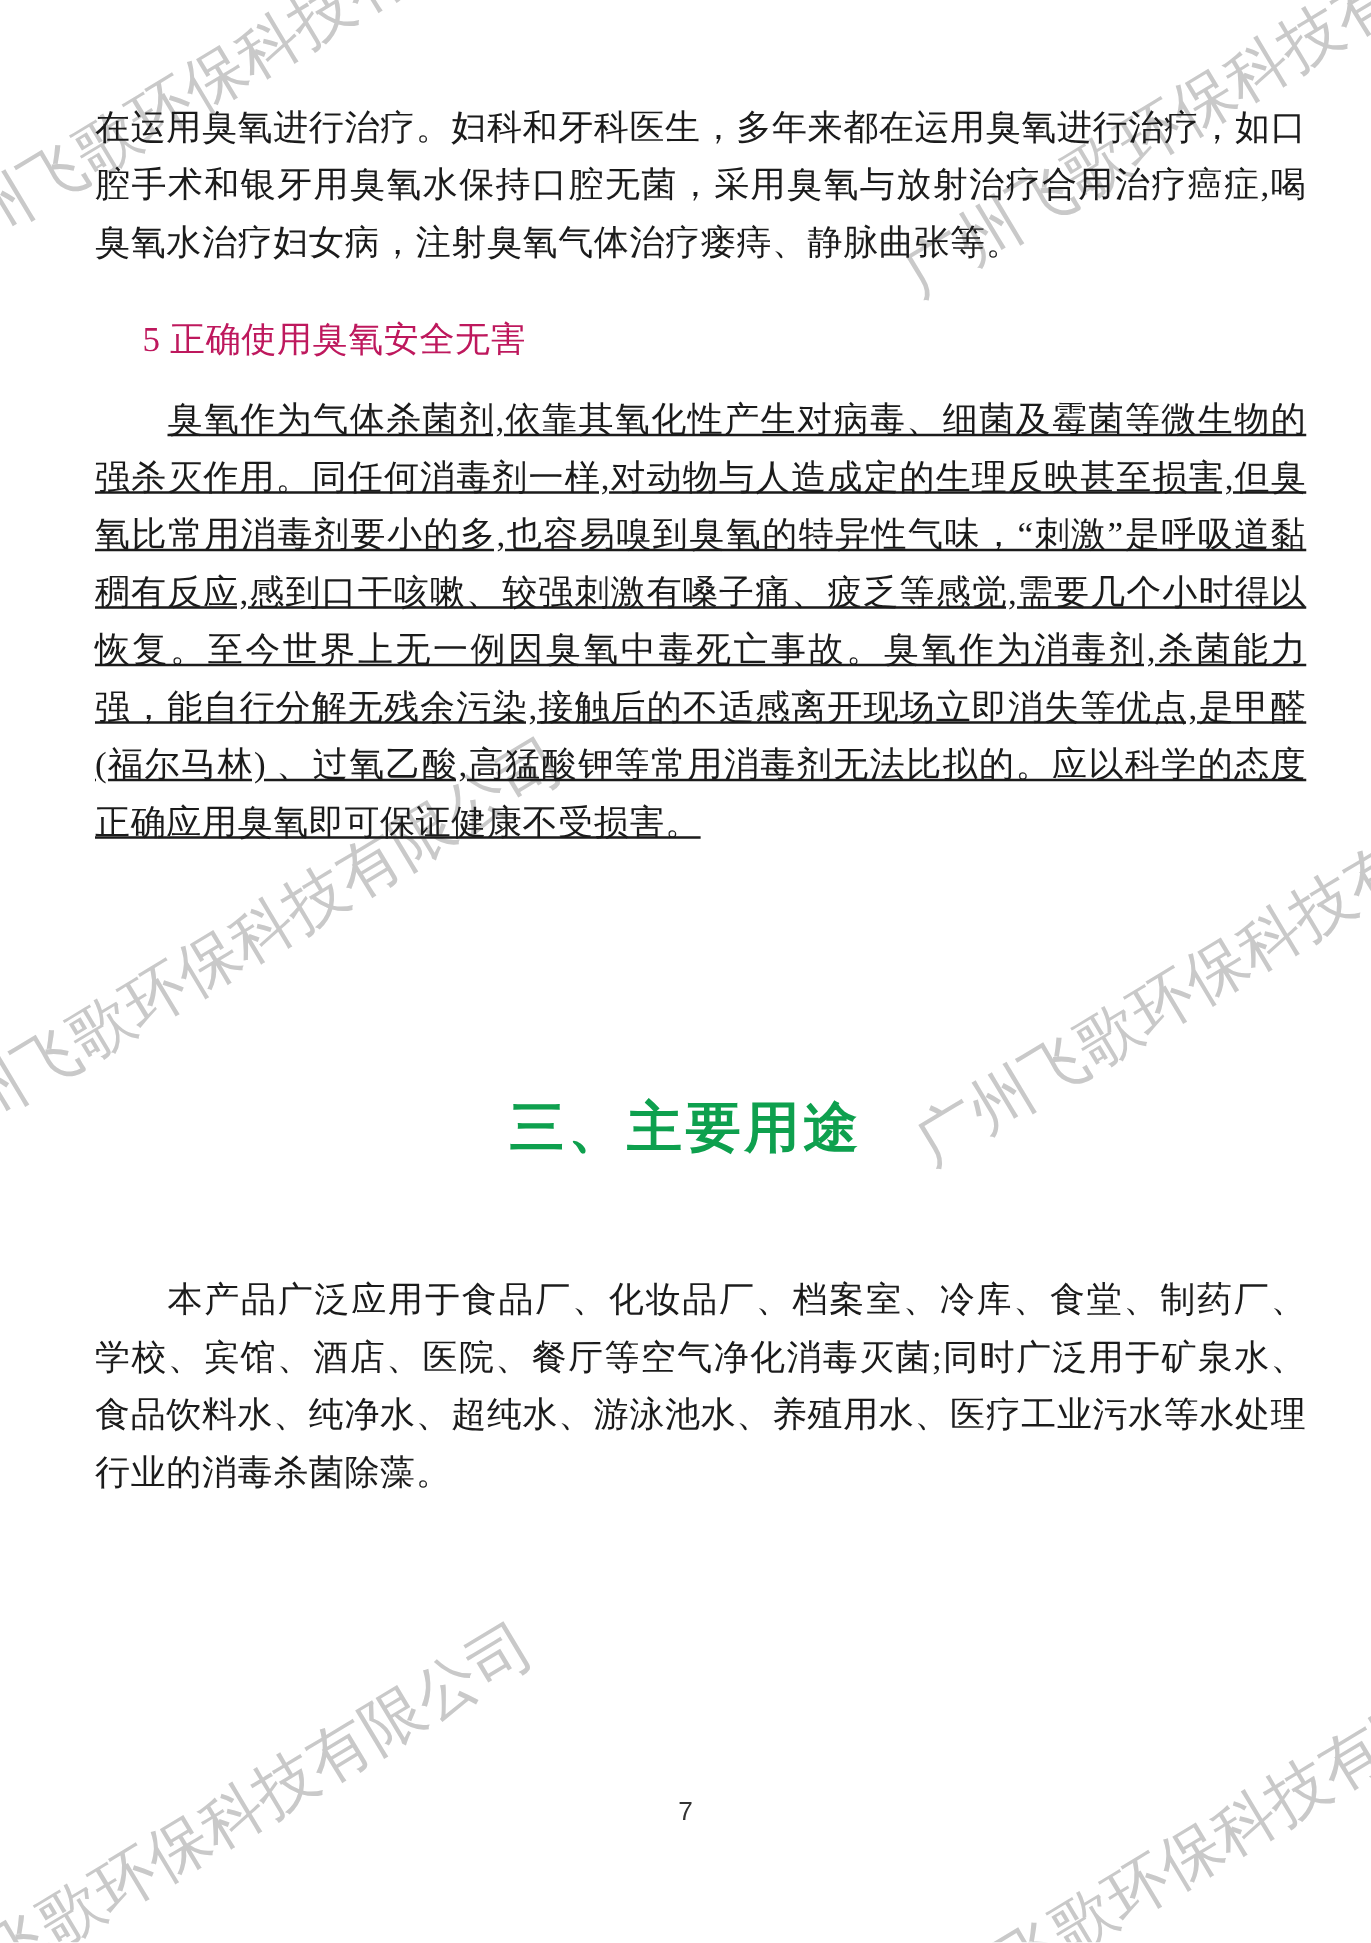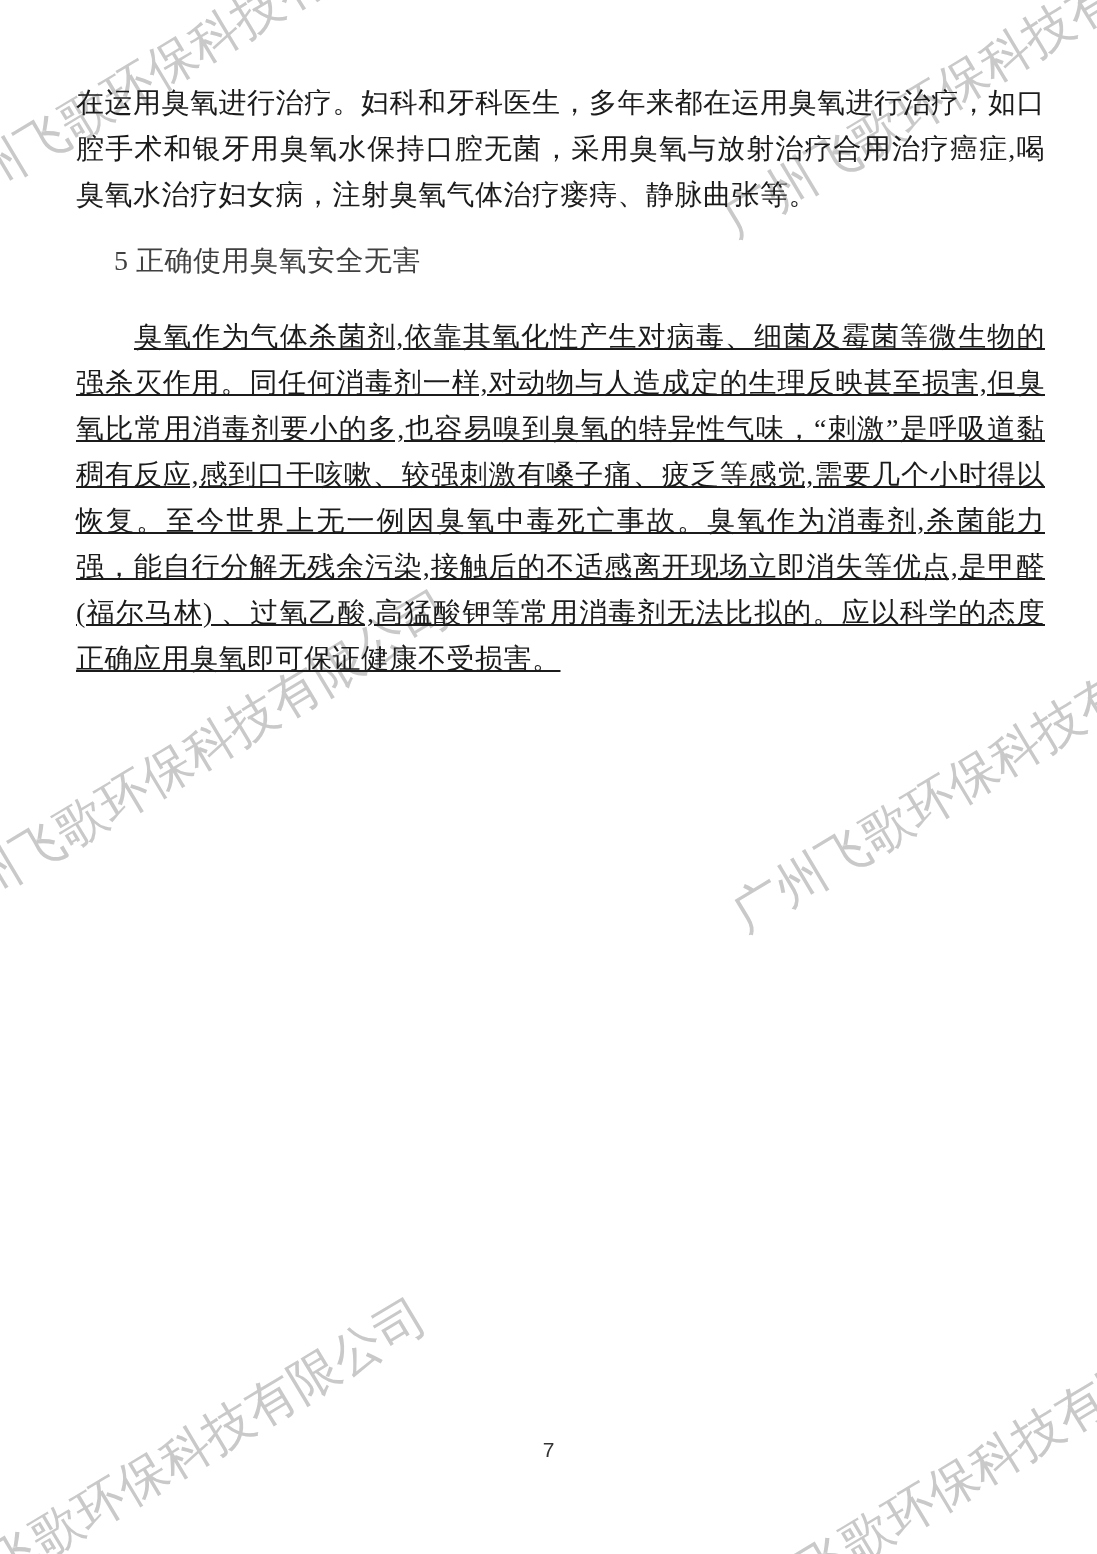--- a/index.html
+++ b/index.html
@@ -38,26 +38,26 @@
     margin: 12px;
     font-size: 28px;
     line-height: 46px;
     text-align: justify;
     letter-spacing: 0.5px;
   }
   .indent { text-indent: 58px; }
 
   .par-1 { top: 68px;  }
   .heading-red {
-    position: absolute; left: 64px; width: 969px; top: 232px;
+    position: absolute; left: 64px; width: 969px; top: 244px;
     margin: 0;
     font-size: 28px;
     line-height: 58px;
     font-weight: normal;
-    color: #404040;
+    color: #be185d;
     text-indent: 50px;
     letter-spacing: 0.5px;
   }
   .par-2 { top: 302px; text-decoration: underline; }
   .par-3 { top: 712px; }
   .heading-green {
     position: absolute; left: 64px; width: 969px; top: 872px;
     margin: 0;
     text-align: center;
     font-family: "Liberation Serif", serif;
@@ -93,17 +93,19 @@
   <div class="wm wm-5">广州飞歌环保科技有限公司</div>
   <div class="wm wm-6">广州飞歌环保科技有限公司</div>
 
   <p class="body-par content abs par-1">在运用臭氧进行治疗。妇科和牙科医生，多年来都在运用臭氧进行治疗，如口腔手术和银牙用臭氧水保持口腔无菌，采用臭氧与放射治疗合用治疗癌症,喝臭氧水治疗妇女病，注射臭氧气体治疗瘘痔、静脉曲张等。</p>
 
   <h3 class="heading-red">5 正确使用臭氧安全无害</h3>
 
   <p class="body-par content abs indent par-2">臭氧作为气体杀菌剂,依靠其氧化性产生对病毒、细菌及霉菌等微生物的强杀灭作用。同任何消毒剂一样,对动物与人造成定的生理反映甚至损害,但臭氧比常用消毒剂要小的多,也容易嗅到臭氧的特异性气味，“刺激”是呼吸道黏稠有反应,感到口干咳嗽、较强刺激有嗓子痛、疲乏等感觉,需要几个小时得以恢复。至今世界上无一例因臭氧中毒死亡事故。臭氧作为消毒剂,杀菌能力强，能自行分解无残余污染,接触后的不适感离开现场立即消失等优点,是甲醛(福尔马林) 、过氧乙酸,高猛酸钾等常用消毒剂无法比拟的。应以科学的态度正确应用臭氧即可保证健康不受损害。</p>
 
 
+  <h2 class="heading-green">三、主要用途</h2>
 
+  <p class="body-par content abs indent par-4">本产品广泛应用于食品厂、化妆品厂、档案室、冷库、食堂、制药厂、学校、宾馆、酒店、医院、餐厅等空气净化消毒灭菌;同时广泛用于矿泉水、食品饮料水、纯净水、超纯水、游泳池水、养殖用水、医疗工业污水等水处理行业的消毒杀菌除藻。</p>
 
   <div class="page-number">7</div>
 
 </div>
 
 </body></html>

